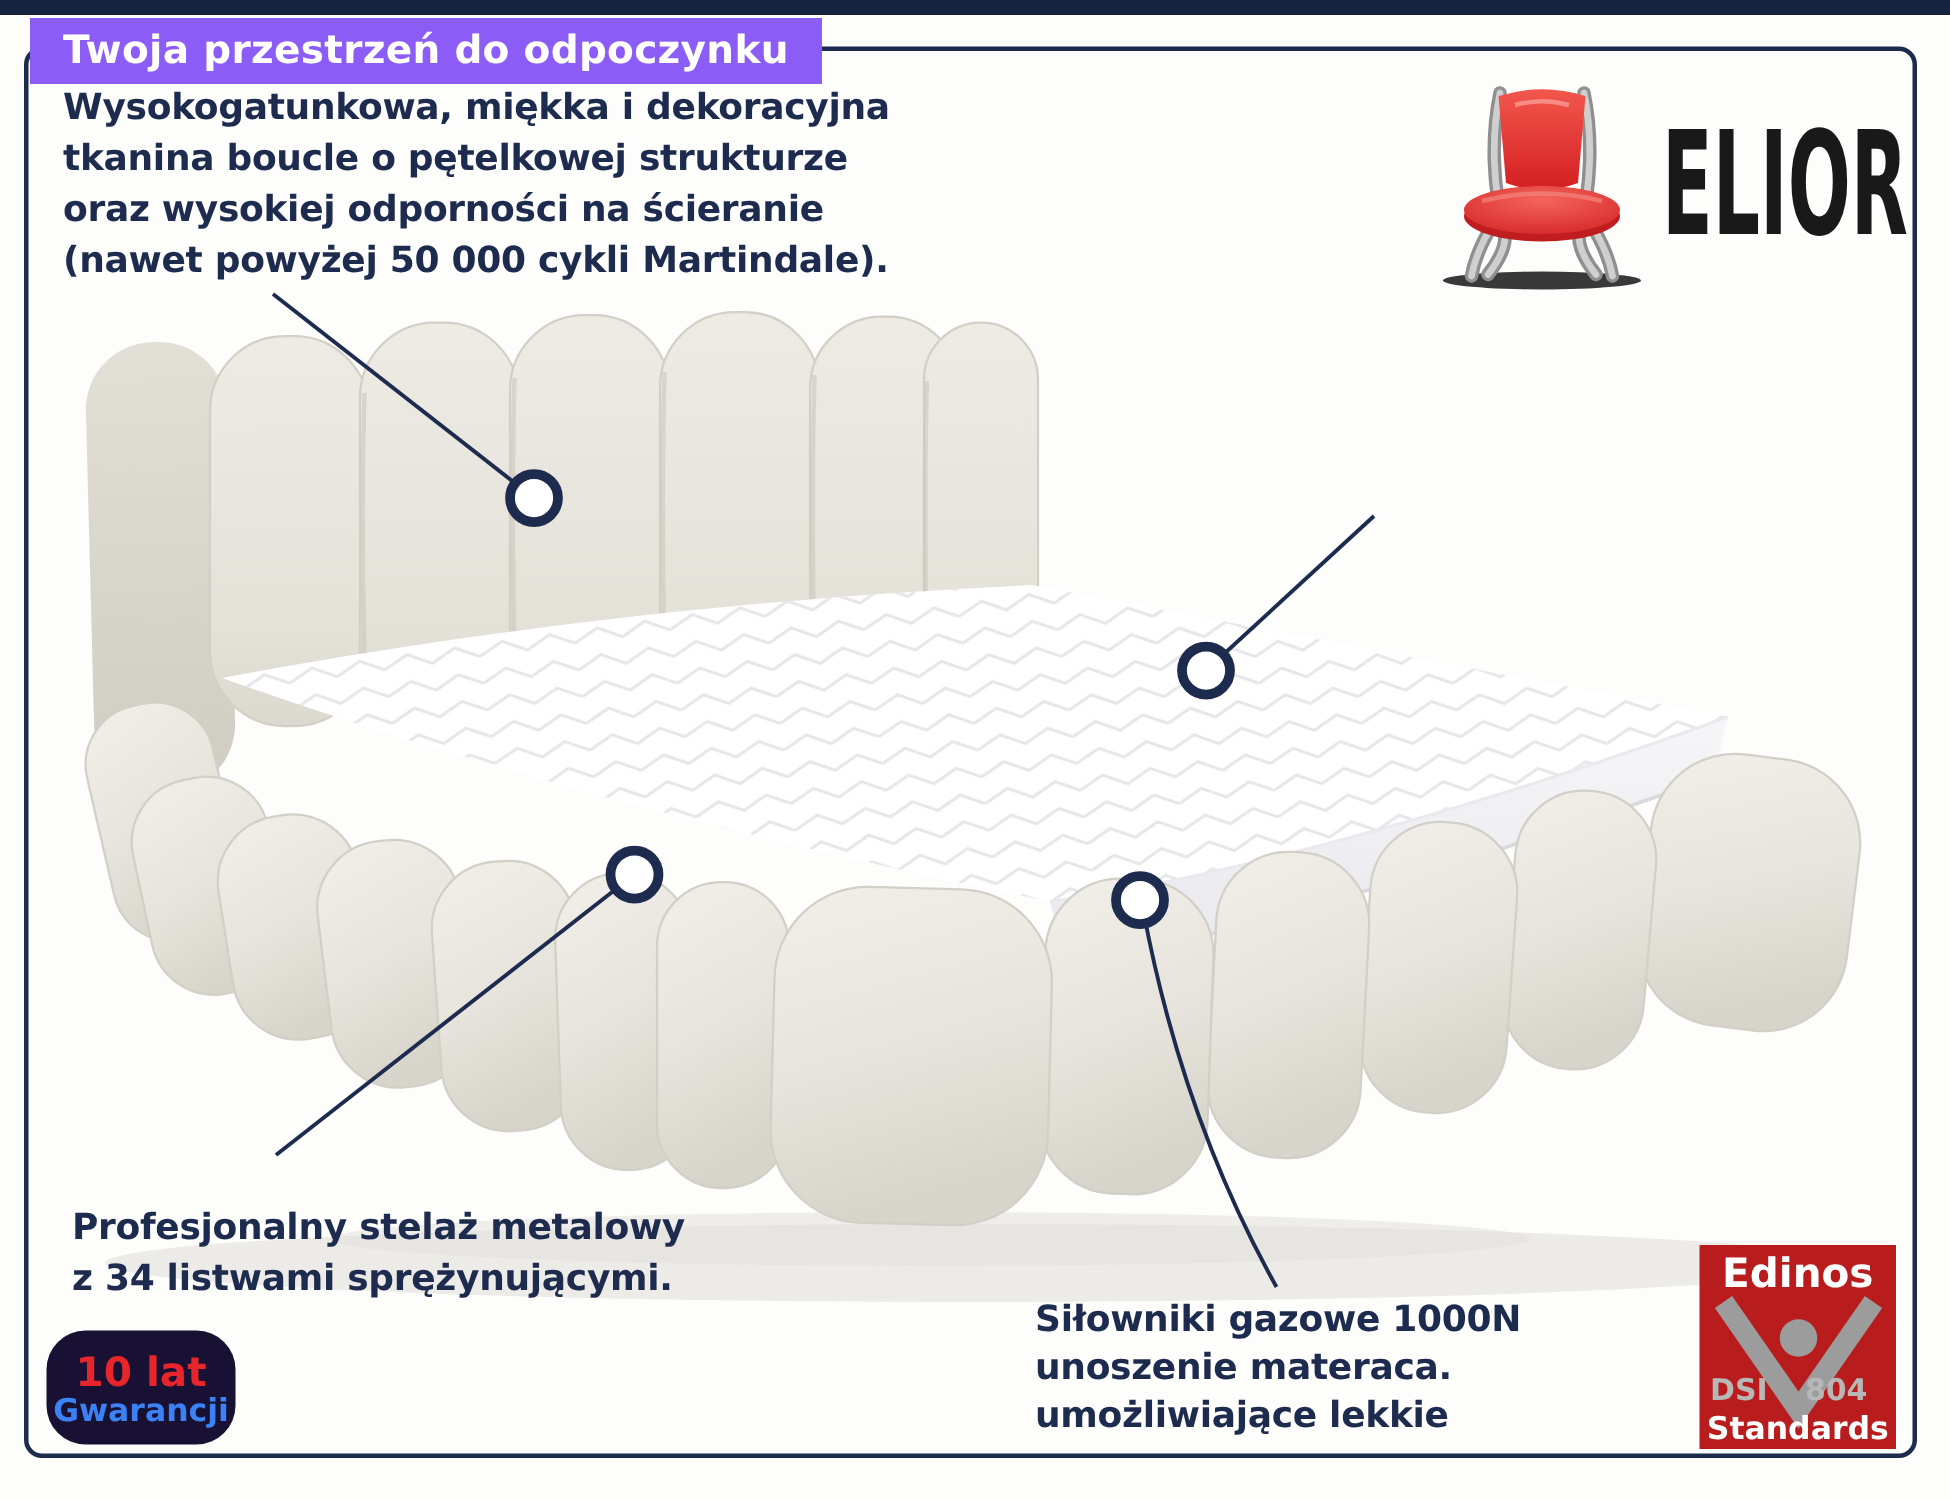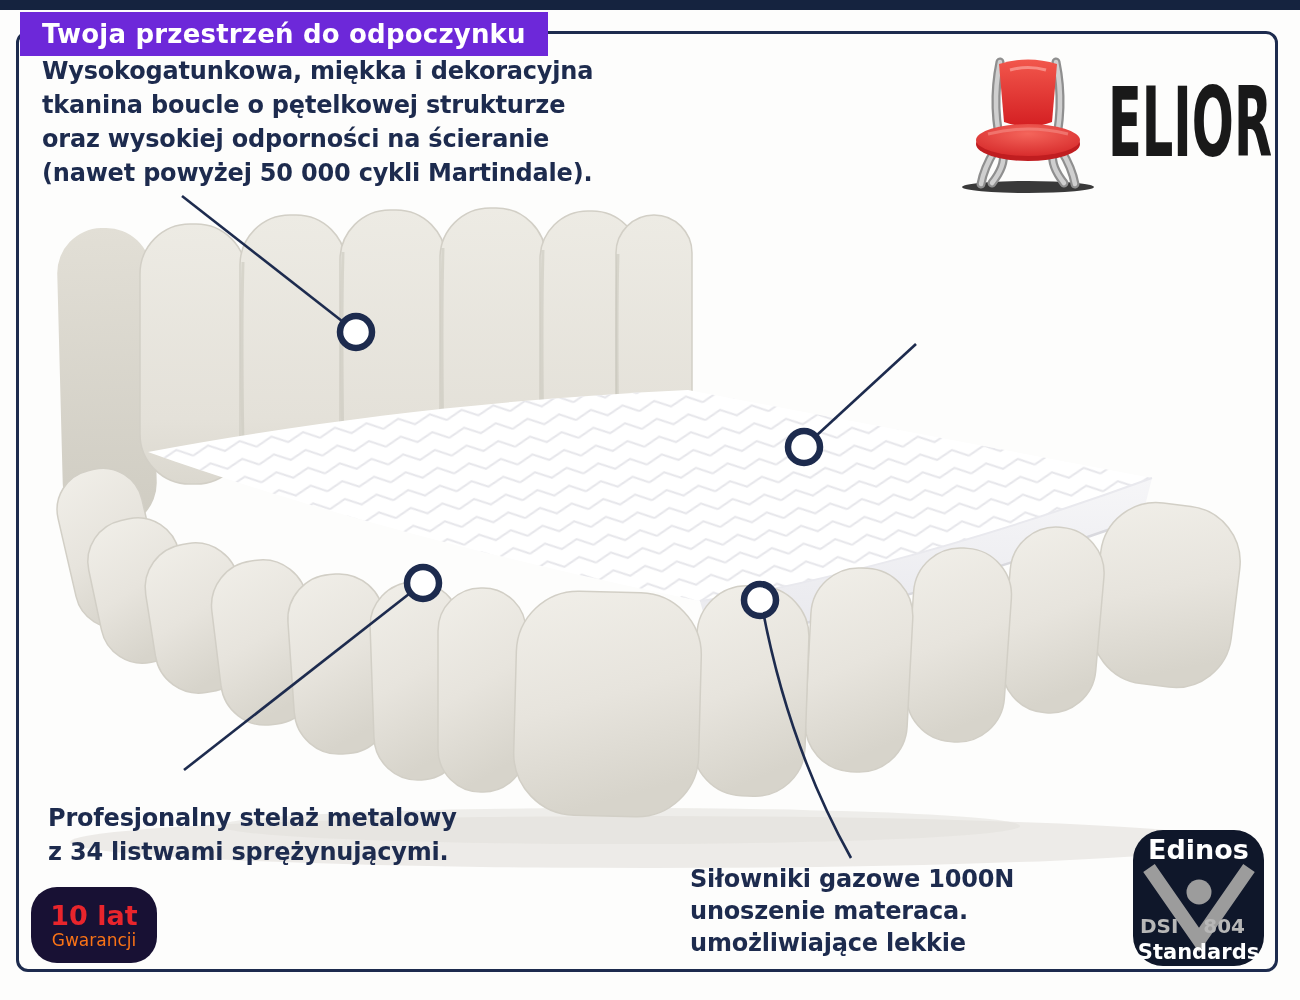--- a/index.html
+++ b/index.html
@@ -6,42 +6,42 @@
   .poster{
     position:relative;width:1300px;height:1000px;overflow:hidden;
     background:#fdfdfc;font-family:"DejaVu Sans", sans-serif;
   }
   
   .top-strip{position:absolute;left:0;top:0;width:1300px;height:10px;background:#15233f;}
   
   .frame{position:absolute;left:16px;top:31px;width:1262px;height:941px;
     border:3px solid #1d2b4e;border-radius:12px;box-sizing:border-box;}
   
-  .banner{position:absolute;left:20px;top:12px;height:44px;background:#6d28d9;
+  .banner{position:absolute;left:20px;top:12px;height:44px;background:#8b5cf6;
     display:inline-flex;align-items:center;padding:0 22px;z-index:6;}
   .banner span{color:#ffffff;font-size:26px;font-weight:700;letter-spacing:.2px;white-space:nowrap;}
   
   .tb{position:absolute;color:#1d2b4e;font-weight:700;font-size:24px;letter-spacing:-0.2px;z-index:5;}
   .tb div{white-space:nowrap;}
   .tb-intro{left:42px;top:54px;line-height:34px;}
   .tb-storage{left:862px;top:246px;line-height:33px;}
   .tb-slats{left:48px;top:767px;line-height:34px;margin-top:34px;}
   .tb-lift{left:690px;top:863px;line-height:32px;}
   
   .logo{position:absolute;left:958px;top:46px;width:320px;height:150px;z-index:5;}
   
   .bed,.overlay{position:absolute;left:0;top:0;width:1300px;height:1000px;}
   .bed{z-index:1;} .overlay{z-index:4;pointer-events:none;}
   
   .warranty{position:absolute;left:31px;top:887px;width:126px;height:76px;background:#181134;
     border-radius:26px;display:flex;flex-direction:column;align-items:center;justify-content:center;z-index:6;text-align:right;}
   .warranty .yrs{color:#e9252c;font-size:27px;font-weight:700;line-height:29px;}
-  .warranty .lbl{color:#f97316;font-size:17px;font-weight:400;line-height:20px;}
-  
-  .edinos{position:absolute;left:1133px;top:830px;width:131px;height:136px;background:#0f172a;z-index:6;border-radius:30px;}
+  .warranty .lbl{color:#3b82f6;font-size:21px;font-weight:700;line-height:20px;}
+  
+  .edinos{position:absolute;left:1133px;top:830px;width:131px;height:136px;background:#b91c1c;z-index:6;}
   .edinos .tt{position:absolute;top:4px;left:0;width:100%;text-align:center;color:#fff;
     font-size:27px;font-weight:700;}
   .edinos .dsi{position:absolute;left:7px;top:84px;color:#b7b7b7;font-size:20px;font-weight:600;}
   .edinos .n804{position:absolute;right:19px;top:84px;color:#b7b7b7;font-size:20px;font-weight:600;}
   .edinos .std{position:absolute;bottom:2px;left:0;width:100%;text-align:center;color:#fff;
     font-size:21px;font-weight:700;}
   .edinos svg{position:absolute;left:0;top:0;}
 </style>
 </head>
 <body>

